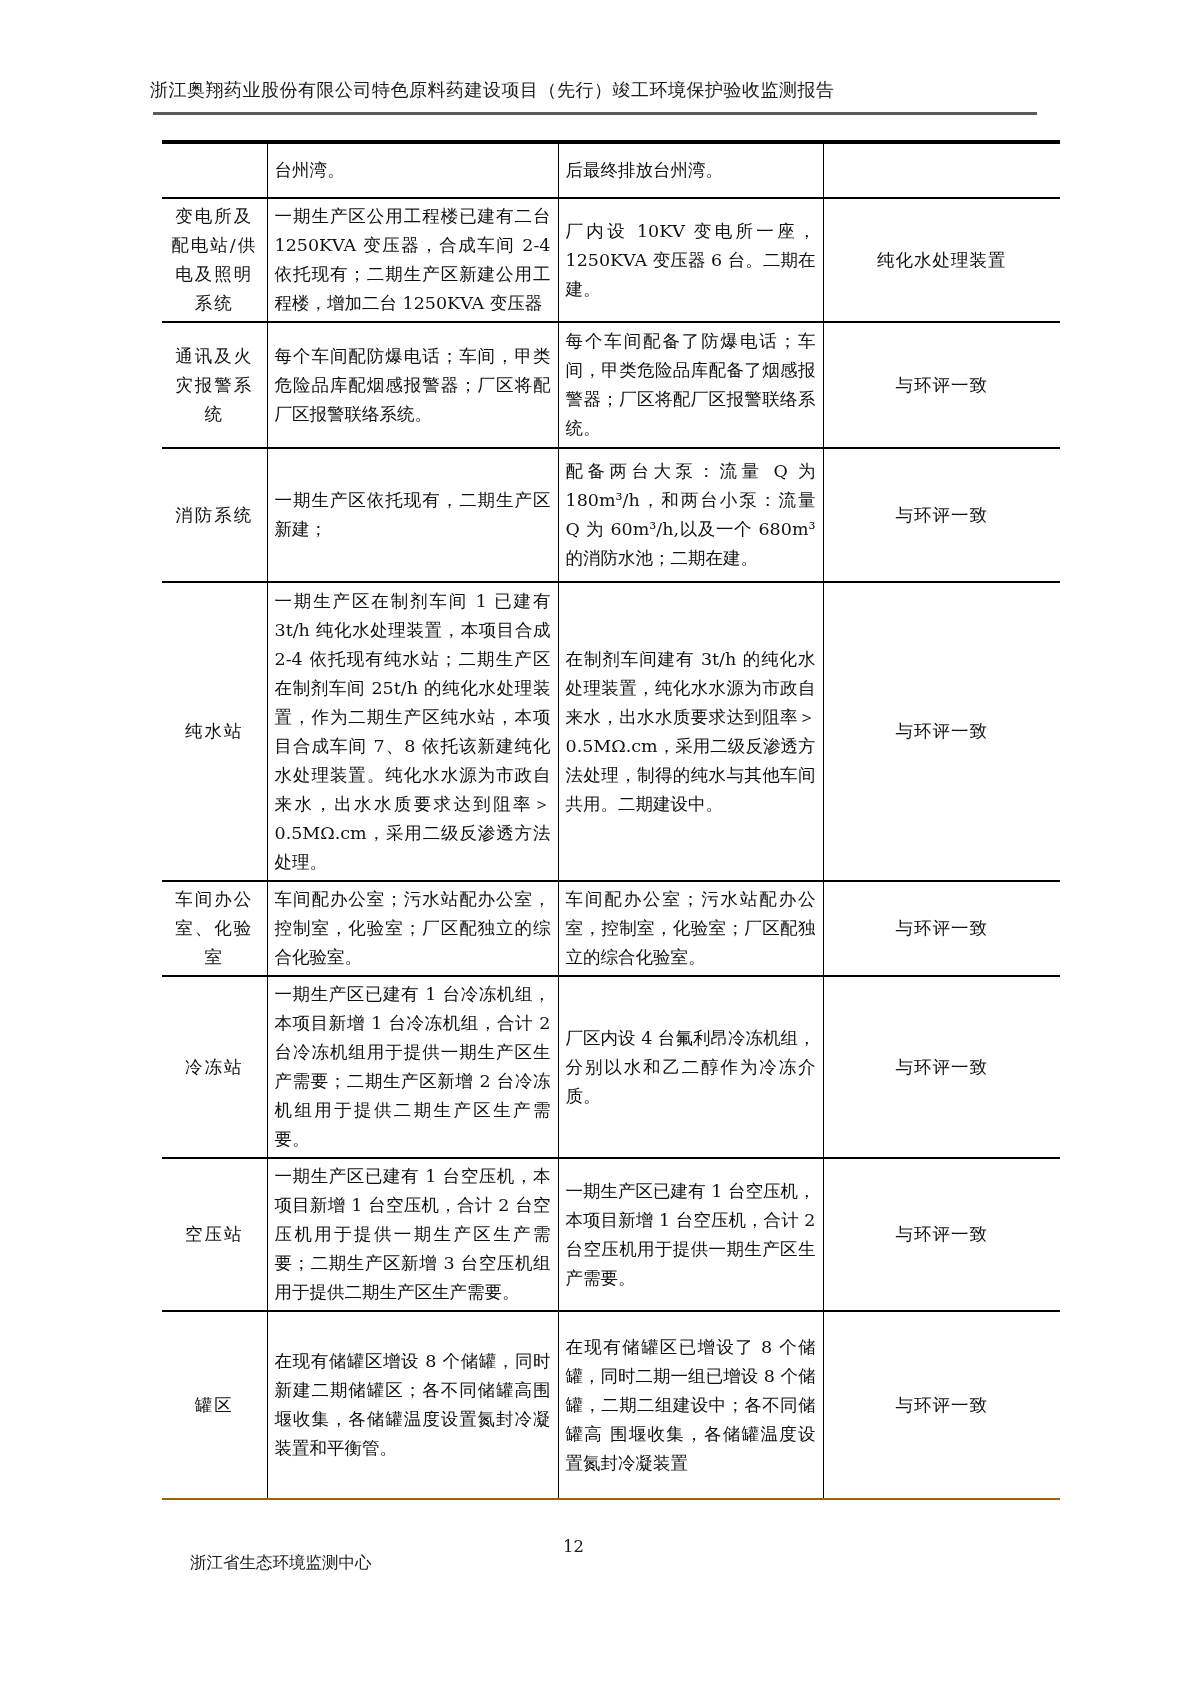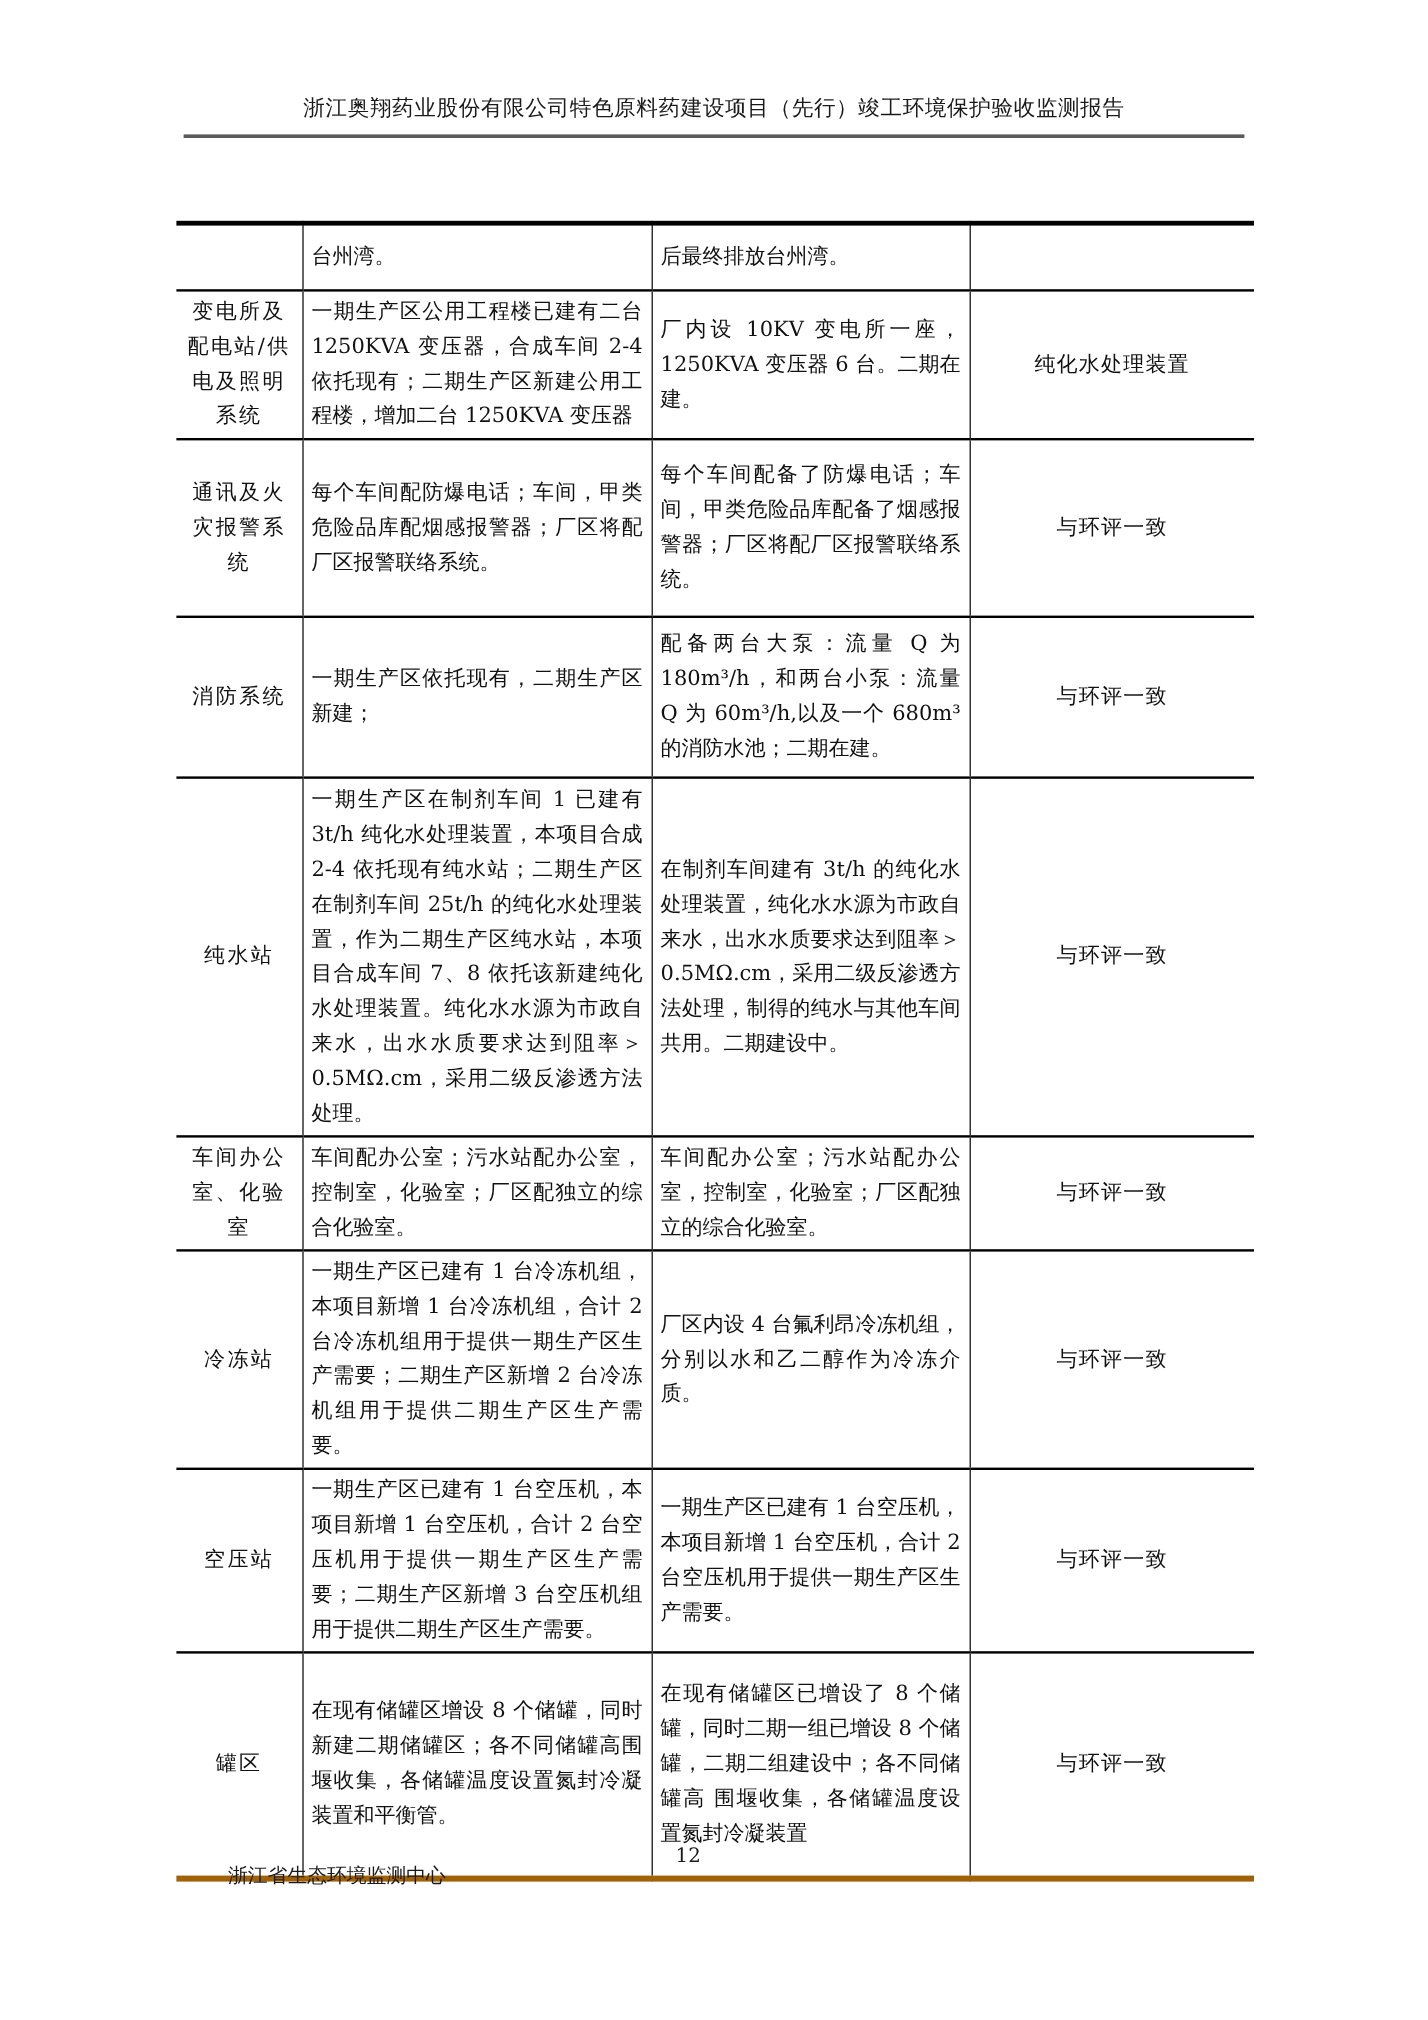--- a/index.html
+++ b/index.html
@@ -8,40 +8,38 @@
     width: 1190px; height: 1683px;
     position: relative;
     font-family: "DejaVu Serif", "Liberation Serif", serif;
     color: #111111;
   }
   .page { width: 1190px; height: 1683px; position: relative; overflow: hidden; }
 
   
   .doc-header {
     position: absolute; top: 78px; left: 150px; width: 890px;
-    text-align: center;
   }
   .doc-title {
     font-size: 18px; letter-spacing: 0.5px; color: #1a1a1a;
     white-space: nowrap;
   }
   .header-rule {
     position: absolute; top: 112px; left: 153px; width: 884px;
     border-top: 3px solid #5a5a5a;
   }
 
   
   table.cmp {
-    position: absolute; top: 140px; left: 147px;
+    position: absolute; top: 140px; left: 162px;
     width: 898px;
     border-collapse: collapse;
     table-layout: fixed;
     border-top: 4px solid #000;
-    border-bottom: 5px solid #a16207;
-    margin-top: 44px;
+    border-bottom: 2px solid #a16207;
   }
   table.cmp td {
     border-left: 1px solid #000;
     border-top: 2px solid #000;
     vertical-align: middle;
     font-size: 17.5px;
     line-height: 29px;
     padding: 3px 7px;
   }
   table.cmp tr:first-child td { border-top: none; }
@@ -53,21 +51,21 @@
     line-height: 31px;
     padding: 2px 2px;
   }
   td.txt { text-align: justify; }
   td.ccl { text-align: center; letter-spacing: 1px; }
   td.loose { line-height: 38px; }
 
   
   tr.r0 { height: 56px; }
   tr.r1 { height: 104px; }
-  tr.r2 { height: 148px; }
+  tr.r2 { height: 126px; }
   tr.r3 { height: 134px; }
   tr.r4 { height: 299px; }
   tr.r5 { height: 64px; }
   tr.r6 { height: 95px; }
   tr.r7 { height: 148px; }
   tr.r8 { height: 148px; }
   tr.r9 { height: 188px; }
 
   
   .doc-footer {

